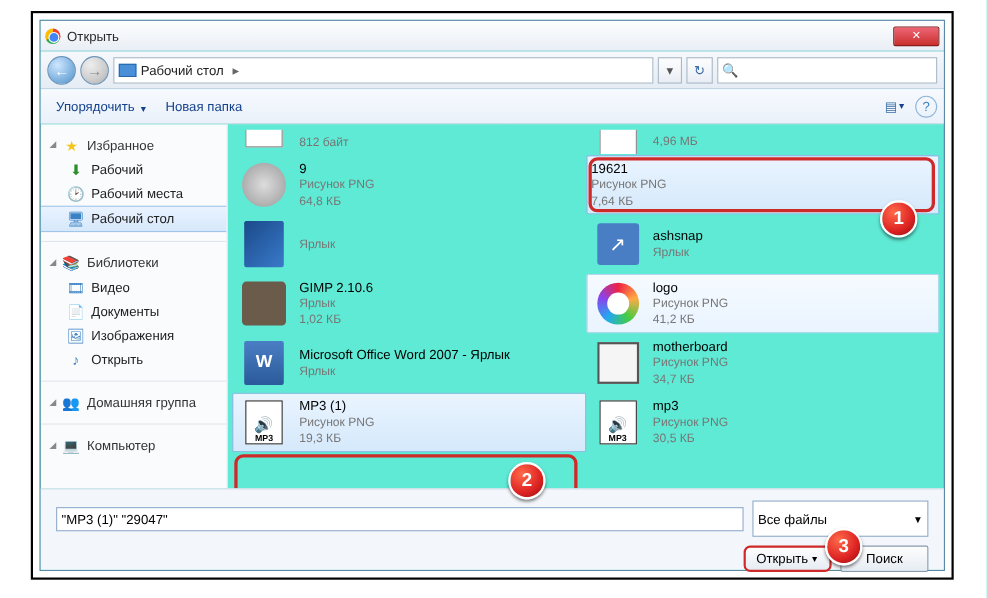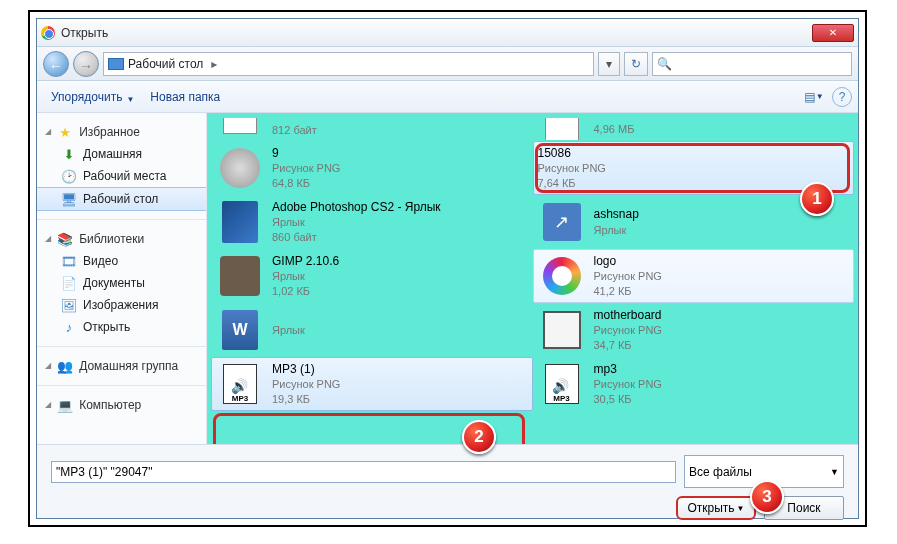--- a/index.html
+++ b/index.html
@@ -120,21 +120,21 @@
 
   <div class="body">
     <div class="sidebar">
       <div class="sb-group">
         <div class="sb-head">
               <span class="ico star">★</span>
               <span>Избранное</span>
             </div>
         <div class="sb-item">
               <span class="ico dl">⬇</span>
-              <span>Домашняя</span>
+              <span>Рабочий</span>
             </div>
         <div class="sb-item">
               <span class="ico blue">🕑</span>
               <span>Рабочий места</span>
             </div>
         <div class="sb-item sel">
               <span class="ico blue">🖥</span>
               <span>Рабочий стол</span>
             </div>
       </div>
@@ -197,40 +197,39 @@
         <span class="fname">9</span>
         <span class="ftype">Рисунок PNG</span>
         <span class="fsize">64,8 КБ</span>
       </div>
             </div>
             <div class="frow">
               <div class="fico">
                 <div class="feather"></div>
               </div>
       <div class="fmeta">
-        <span class="fname">Adobe Photoshop CS2 - Ярлык</span>
         <span class="ftype">Ярлык</span>
-        <span class="fsize">860 байт</span>
       </div>
             </div>
             <div class="frow">
               <div class="fico">
                 <div class="gimp"></div>
               </div>
       <div class="fmeta">
         <span class="fname">GIMP 2.10.6</span>
         <span class="ftype">Ярлык</span>
         <span class="fsize">1,02 КБ</span>
       </div>
             </div>
             <div class="frow">
               <div class="fico">
                 <div class="docx">W</div>
               </div>
       <div class="fmeta">
+        <span class="fname">Microsoft Office Word 2007 - Ярлык</span>
         <span class="ftype">Ярлык</span>
         <span class="fsize"></span>
       </div>
             </div>
             <div class="frow sel">
               <div class="fico">
                 <div class="mp3ico">MP3</div>
               </div>
       <div class="fmeta">
         <span class="fname">MP3 (1)</span>
@@ -245,21 +244,21 @@
                 <div class="genericpng"></div>
               </div>
       <div class="fmeta">
         <span class="fname"></span>
         <span class="ftype"></span>
         <span class="fsize">4,96 МБ</span>
       </div>
             </div>
             <div class="frow sel">
       <div class="fmeta">
-        <span class="fname">15086</span>
+        <span class="fname">19621</span>
         <span class="ftype">Рисунок PNG</span>
         <span class="fsize">7,64 КБ</span>
       </div>
             </div>
             <div class="frow">
               <div class="fico">
                 <div class="snap">↗</div>
               </div>
       <div class="fmeta">
         <span class="fname">ashsnap</span>

